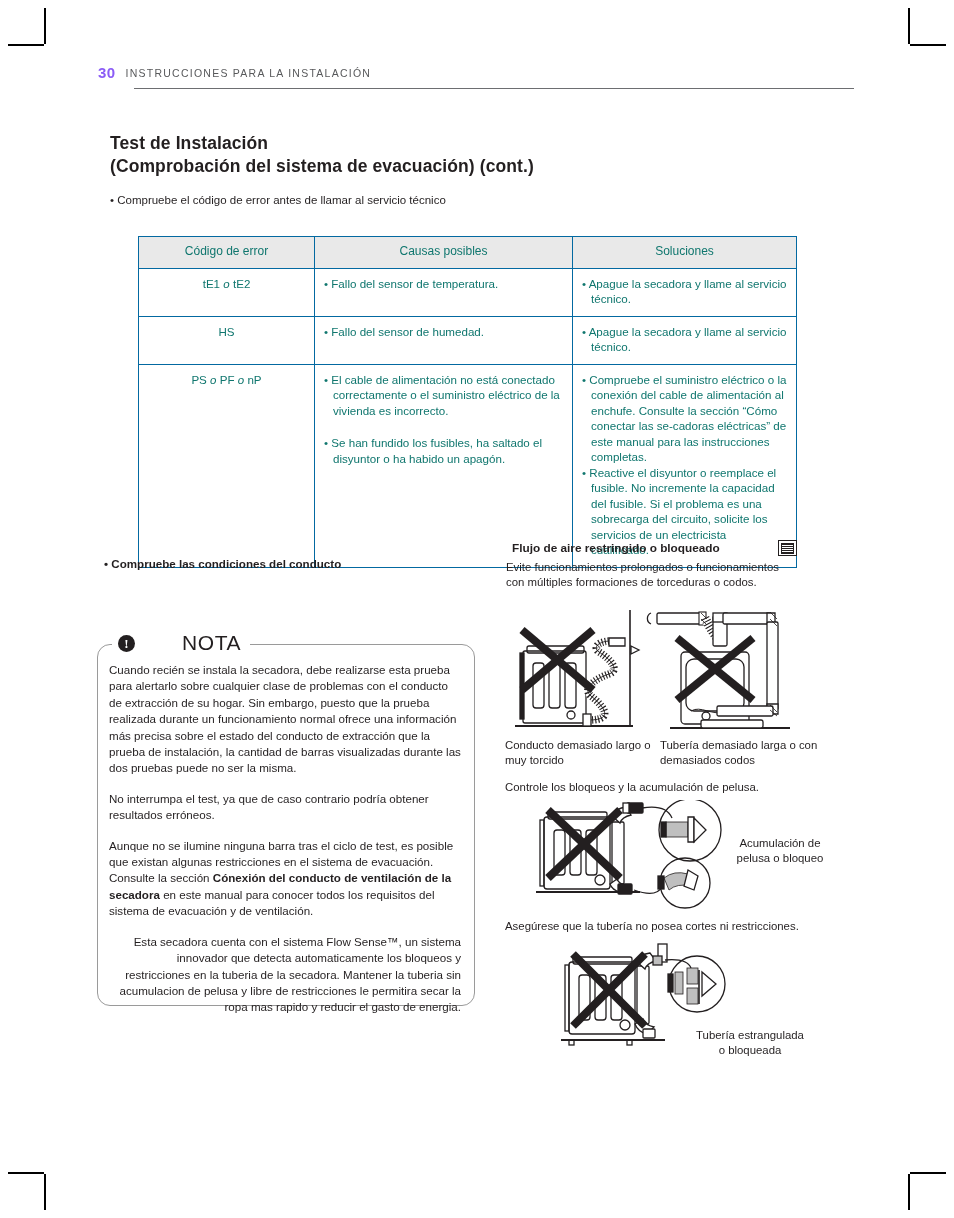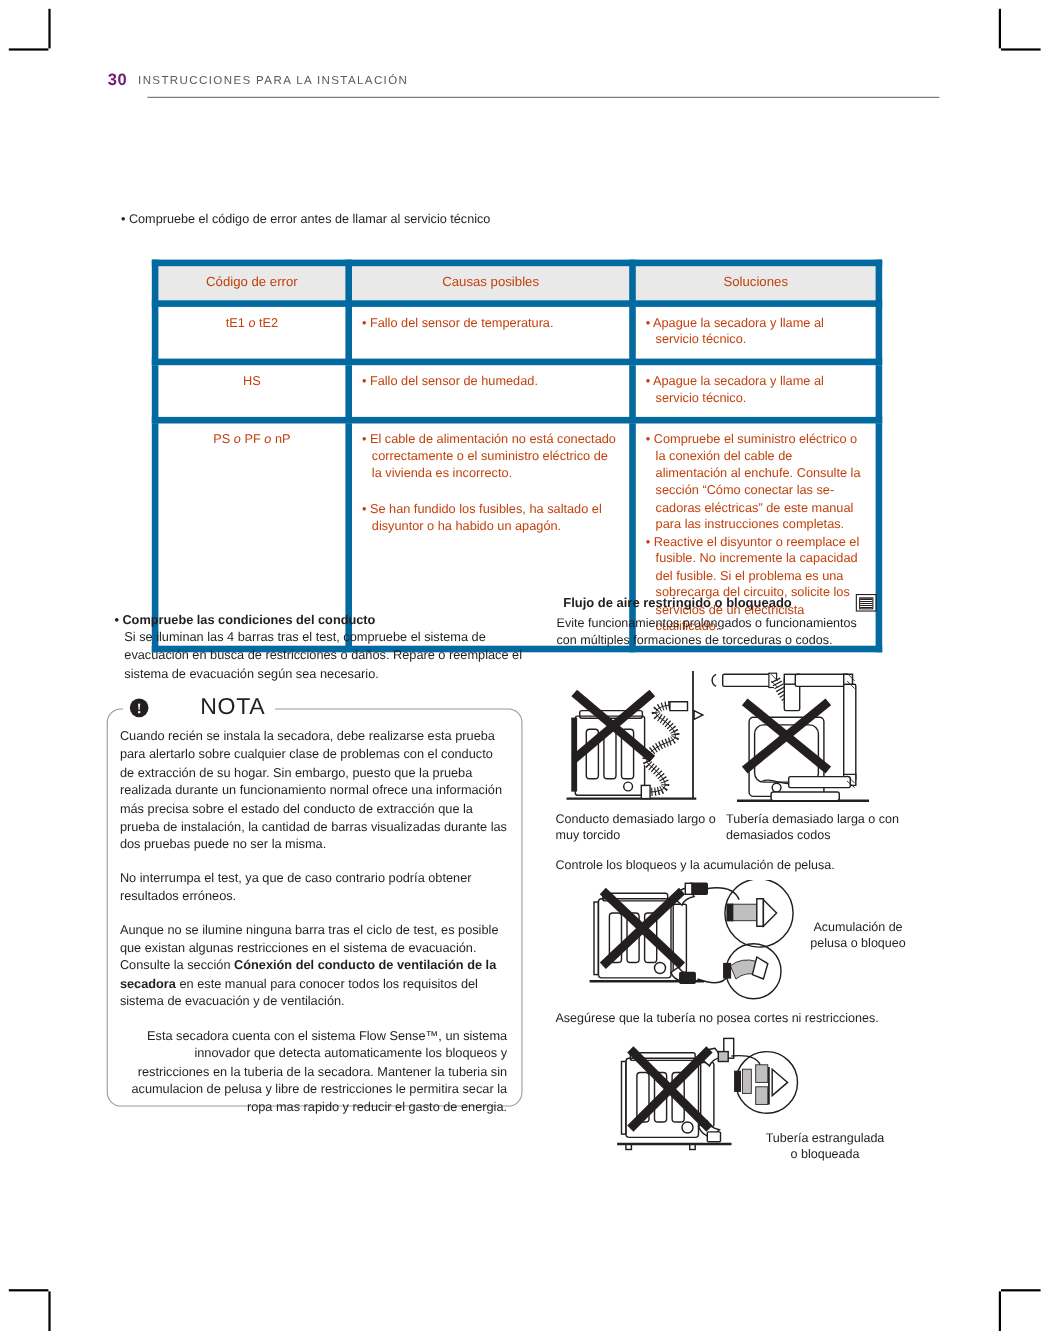--- a/index.html
+++ b/index.html
@@ -15,46 +15,46 @@
   .crop{position:absolute;background:#000;}
   .crop.v{width:2px;height:36px;}
   .crop.h{height:2px;width:36px;}
 
   
   .page-header{
     position:absolute;left:98px;top:64px;width:756px;
     display:flex;align-items:flex-end;gap:10px;
     padding-bottom:5px;
   }
-  .page-number{font-size:15px;font-weight:bold;color:#701a75;letter-spacing:.4px;}
+  .page-number{font-size:15px;font-weight:bold;color:#8b5cf6;letter-spacing:.4px;}
   .header-label{font-size:10.5px;color:#58595b;letter-spacing:1.25px;padding-bottom:2px;}
   .header-rule{position:absolute;left:134px;top:88px;width:720px;height:1px;background:#6d6e71;}
 
   
   .title-block{position:absolute;left:110px;top:132px;width:760px;}
   .title-line{font-size:17.5px;font-weight:bold;letter-spacing:.1px;line-height:23px;color:#231f20;}
 
   .intro-bullet{
     position:absolute;left:110px;top:192px;width:700px;
     font-size:11.5px;line-height:16px;color:#231f20;
   }
 
   
   .err-table{
     position:absolute;left:138px;top:236px;width:658px;
     border-collapse:collapse;
     table-layout:fixed;
   }
   .err-table td,.err-table th{
-    border:6px solid #0369a1;
+    border:1px solid #0369a1;
     vertical-align:top;
     padding:7px 9px 9px 9px;
     font-size:11.6px;
     line-height:15.5px;
-    color:#c2410c;
+    color:#0f766e;
     font-weight:normal;
   }
   .err-table thead th{
     background:#e9e9e9;
     text-align:center;
     vertical-align:middle;
     padding:7px 4px 8px 4px;
     font-size:12px;
   }
   .col-code{width:176px;}
@@ -150,20 +150,22 @@
 <div class="crop v" style="left:908px;top:1174px;"></div>
 <div class="crop h" style="left:910px;top:1172px;"></div>
 
 <div class="page-header">
   <span class="page-number">30</span>
   <span class="header-label">INSTRUCCIONES PARA LA INSTALACIÓN</span>
 </div>
 <div class="header-rule"></div>
 
 <div class="title-block">
+  <div class="title-line">Test de Instalación</div>
+  <div class="title-line">(Comprobación del sistema de evacuación) (cont.)</div>
 </div>
 
 <div class="intro-bullet">• Compruebe el código de error antes de llamar al servicio técnico</div>
 
 <table class="err-table">
   <colgroup>
     <col class="col-code">
       <col class="col-cause">
       <col class="col-sol">
   </colgroup>
@@ -214,21 +216,20 @@
       <td>
         <span class="li">• Compruebe el suministro eléctrico o la conexión del cable de alimentación al enchufe. Consulte la sección “Cómo conectar las se-cadoras eléctricas” de este manual para las instrucciones completas.</span>
         <span class="li">• Reactive el disyuntor o reemplace el fusible. No incremente la capacidad del fusible. Si el problema es una sobrecarga del circuito, solicite los servicios de un electricista cualificado.</span>
       </td>
     </tr>
   </tbody>
 </table>
 
 <div class="duct-check">
   <span class="hdr">• Compruebe las condiciones del conducto</span>
-  <span class="body">Si se iluminan las 4 barras tras el test, compruebe el sistema de evacuación en busca de restricciones o daños. Repare o reemplace el sistema de evacuación según sea necesario.</span>
 </div>
 
 <div class="note-box"></div>
 <div class="note-header">
   <span class="note-icon">!</span>
   <span class="note-title">NOTA</span>
 </div>
 <div class="note-body">
   <p>Cuando recién se instala la secadora, debe realizarse esta prueba para alertarlo sobre cualquier clase de problemas con el conducto de extracción de su hogar. Sin embargo, puesto que la prueba realizada durante un funcionamiento normal ofrece una información más precisa sobre el estado del conducto de extracción que la prueba de instalación, la cantidad de barras visualizadas durante las dos pruebas puede no ser la misma.</p>
   <p>No interrumpa el test, ya que de caso contrario podría obtener resultados erróneos.</p>

